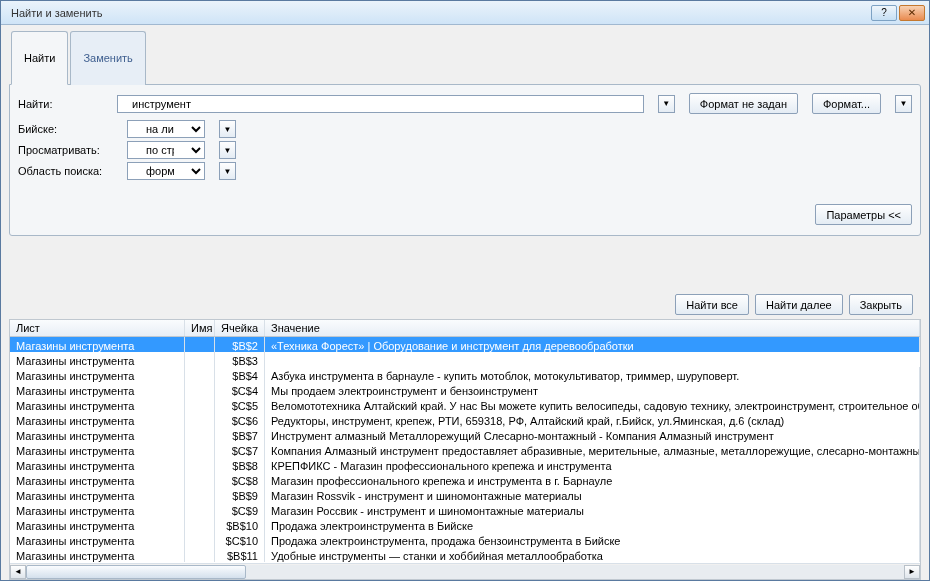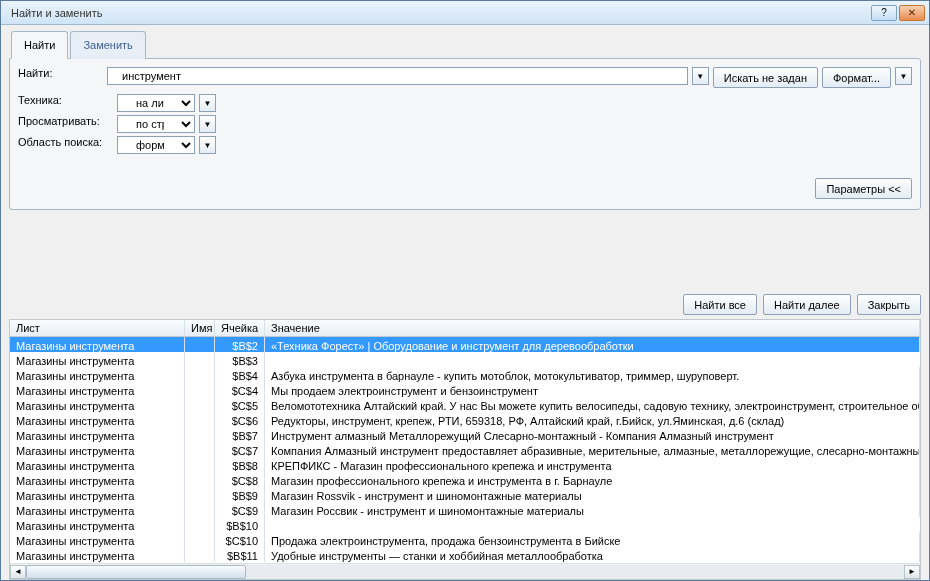--- a/index.html
+++ b/index.html
@@ -56,21 +56,21 @@
     display: flex;
     flex-direction: column;
     gap: 4px;
   }
   .tabs {
     display: flex;
     margin-bottom: -1px;
     margin-left: 2px;
   }
   .tab {
-    padding: 7px 12px;
+    padding: 20px 12px;
     border: 1px solid #a8b8c8;
     border-bottom: none;
     background: #e7eef6;
     border-radius: 3px 3px 0 0;
     margin-right: 2px;
     cursor: pointer;
     color: #406090;
   }
   .tab.active {
     background: #f4f6f8;
@@ -78,22 +78,22 @@
     color: #000;
   }
   .tabbody {
     border: 1px solid #a8b8c8;
     background: #f4f6f8;
     padding: 8px 8px 10px 8px;
     border-radius: 0 3px 3px 3px;
   }
   .row {
     display: flex;
-    align-items: flex-start;
-    gap: 4px;
+    align-items: center;
+    gap: 14px;
     margin-bottom: 4px;
   }
   .row label.fld { width: 85px; }
   input[type=text], select {
     font: inherit;
     border: 1px solid #8ca0b8;
     padding: 1px 14px;
     background: #fff;
     height: 18px;
   }
@@ -125,21 +125,21 @@
     width: 17px; height:18px; border:1px solid #8ca0b8; background:linear-gradient(#fefefe,#e4ecf4);
     display:flex; align-items:center; justify-content:center; font-size:8px; cursor:pointer;
   }
   .checks label { display:block; margin-bottom: 3px; }
   .checks input { vertical-align: middle; }
   .param-row { display:flex; justify-content:flex-end; margin-top:21px;}
   .btnrow {
     display: flex;
     justify-content: flex-end;
     gap: 6px;
-    padding: 0 8px 4px 8px;
+    padding: 0 16px 4px 8px;
   }
   .results-wrap {
     flex: 1;
     display: flex;
     flex-direction: column;
     border: 1px solid #c0c8d0;
     background: #fff;
     margin: 0 8px;
     overflow: hidden;
   }
@@ -213,29 +213,29 @@
     <div>
       <div class="tabs">
         <div class="tab active">Найти</div>
         <div class="tab">Заменить</div>
       </div>
       <div class="tabbody">
         <div class="row">
           <label class="fld">Найти:</label>
           <input type="text" class="searchbox" value="инструмент" style="">
           <div class="dd-btn">▼</div>
-          <button class="btn btn-long">Искать не задан</button>
+          <button class="btn btn-long">Формат не задан</button>
           <button class="btn">Формат...</button>
           <div class="dd-btn">▼</div>
         </div>
 
         <div class="opts">
           <div class="opts-left">
             <div class="row">
-              <label class="fld">Техника:</label>
+              <label class="fld">Бийске:</label>
               <select><option>на листе</option></select>
               <div class="dd-btn">▼</div>
             </div>
             <div class="row">
               <label class="fld">Просматривать:</label>
               <select><option>по строкам</option></select>
               <div class="dd-btn">▼</div>
             </div>
             <div class="row">
               <label class="fld">Область поиска:</label>
@@ -334,20 +334,21 @@
         <div class="res-row">
           <div class="c-sheet">Магазины инструмента</div>
           <div class="c-name"></div>
           <div class="c-cell">$C$9</div>
           <div class="c-val">Магазин Россвик - инструмент и шиномонтажные материалы</div>
         </div>
         <div class="res-row">
           <div class="c-sheet">Магазины инструмента</div>
           <div class="c-name"></div>
           <div class="c-cell">$B$10</div>
+          <div class="c-val">Продажа электроинструмента в Бийске</div>
         </div>
         <div class="res-row">
           <div class="c-sheet">Магазины инструмента</div>
           <div class="c-name"></div>
           <div class="c-cell">$C$10</div>
           <div class="c-val">Продажа электроинструмента, продажа бензоинструмента в Бийске</div>
         </div>
         <div class="res-row">
           <div class="c-sheet">Магазины инструмента</div>
           <div class="c-name"></div>

